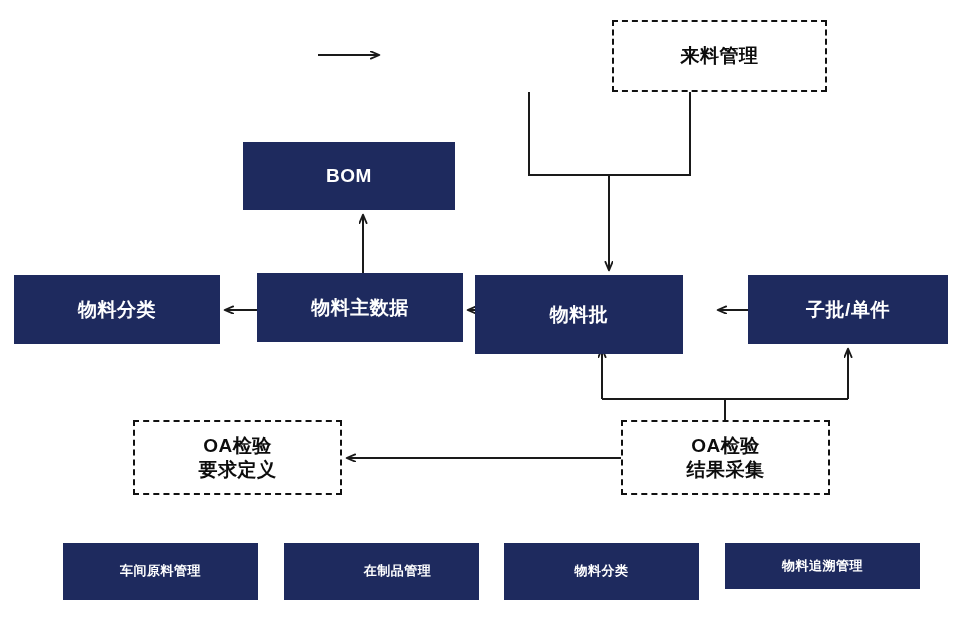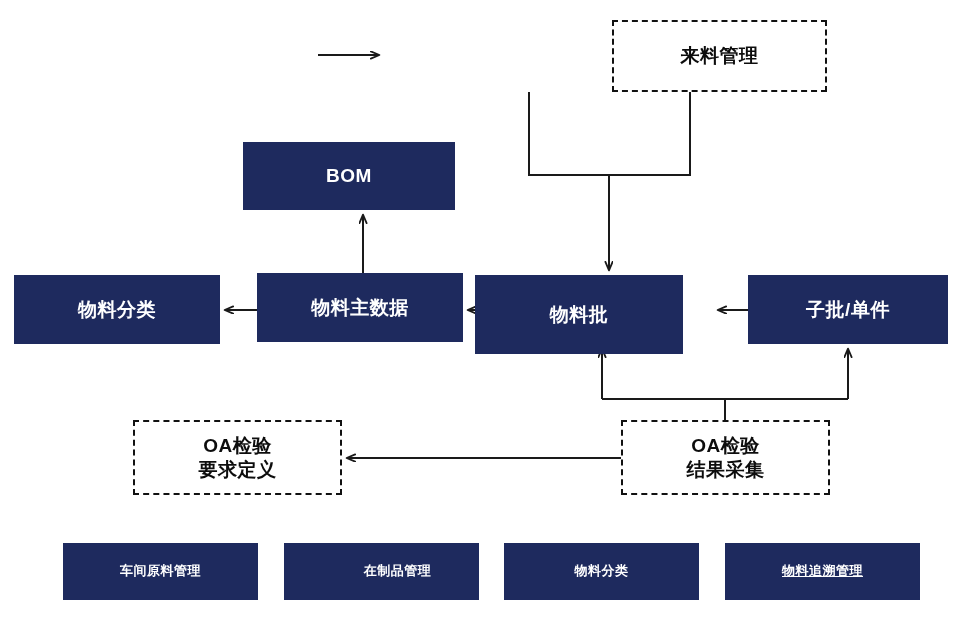--- a/index.html
+++ b/index.html
@@ -111,15 +111,15 @@
 
   <div class="node dashed" style="left:621px;top:420px;width:209px;height:75px;">OA检验
 结果采集</div>
 
   <div class="node solid small" style="left:63px;top:543px;width:195px;height:57px;">车间原料管理</div>
 
   <div class="node solid small" style="left:284px;top:543px;width:195px;height:57px;padding-left:32px;">在制品管理</div>
 
   <div class="node solid small" style="left:504px;top:543px;width:195px;height:57px;">物料分类</div>
 
-  <div class="node solid small" style="left:725px;top:543px;width:195px;height:57px;text-decoration:underline;">物料追溯管理</div>
+  <div class="node solid small" style="left:725px;top:543px;width:195px;height:46px;">物料追溯管理</div>
 
 </div>
 
 </body></html>

